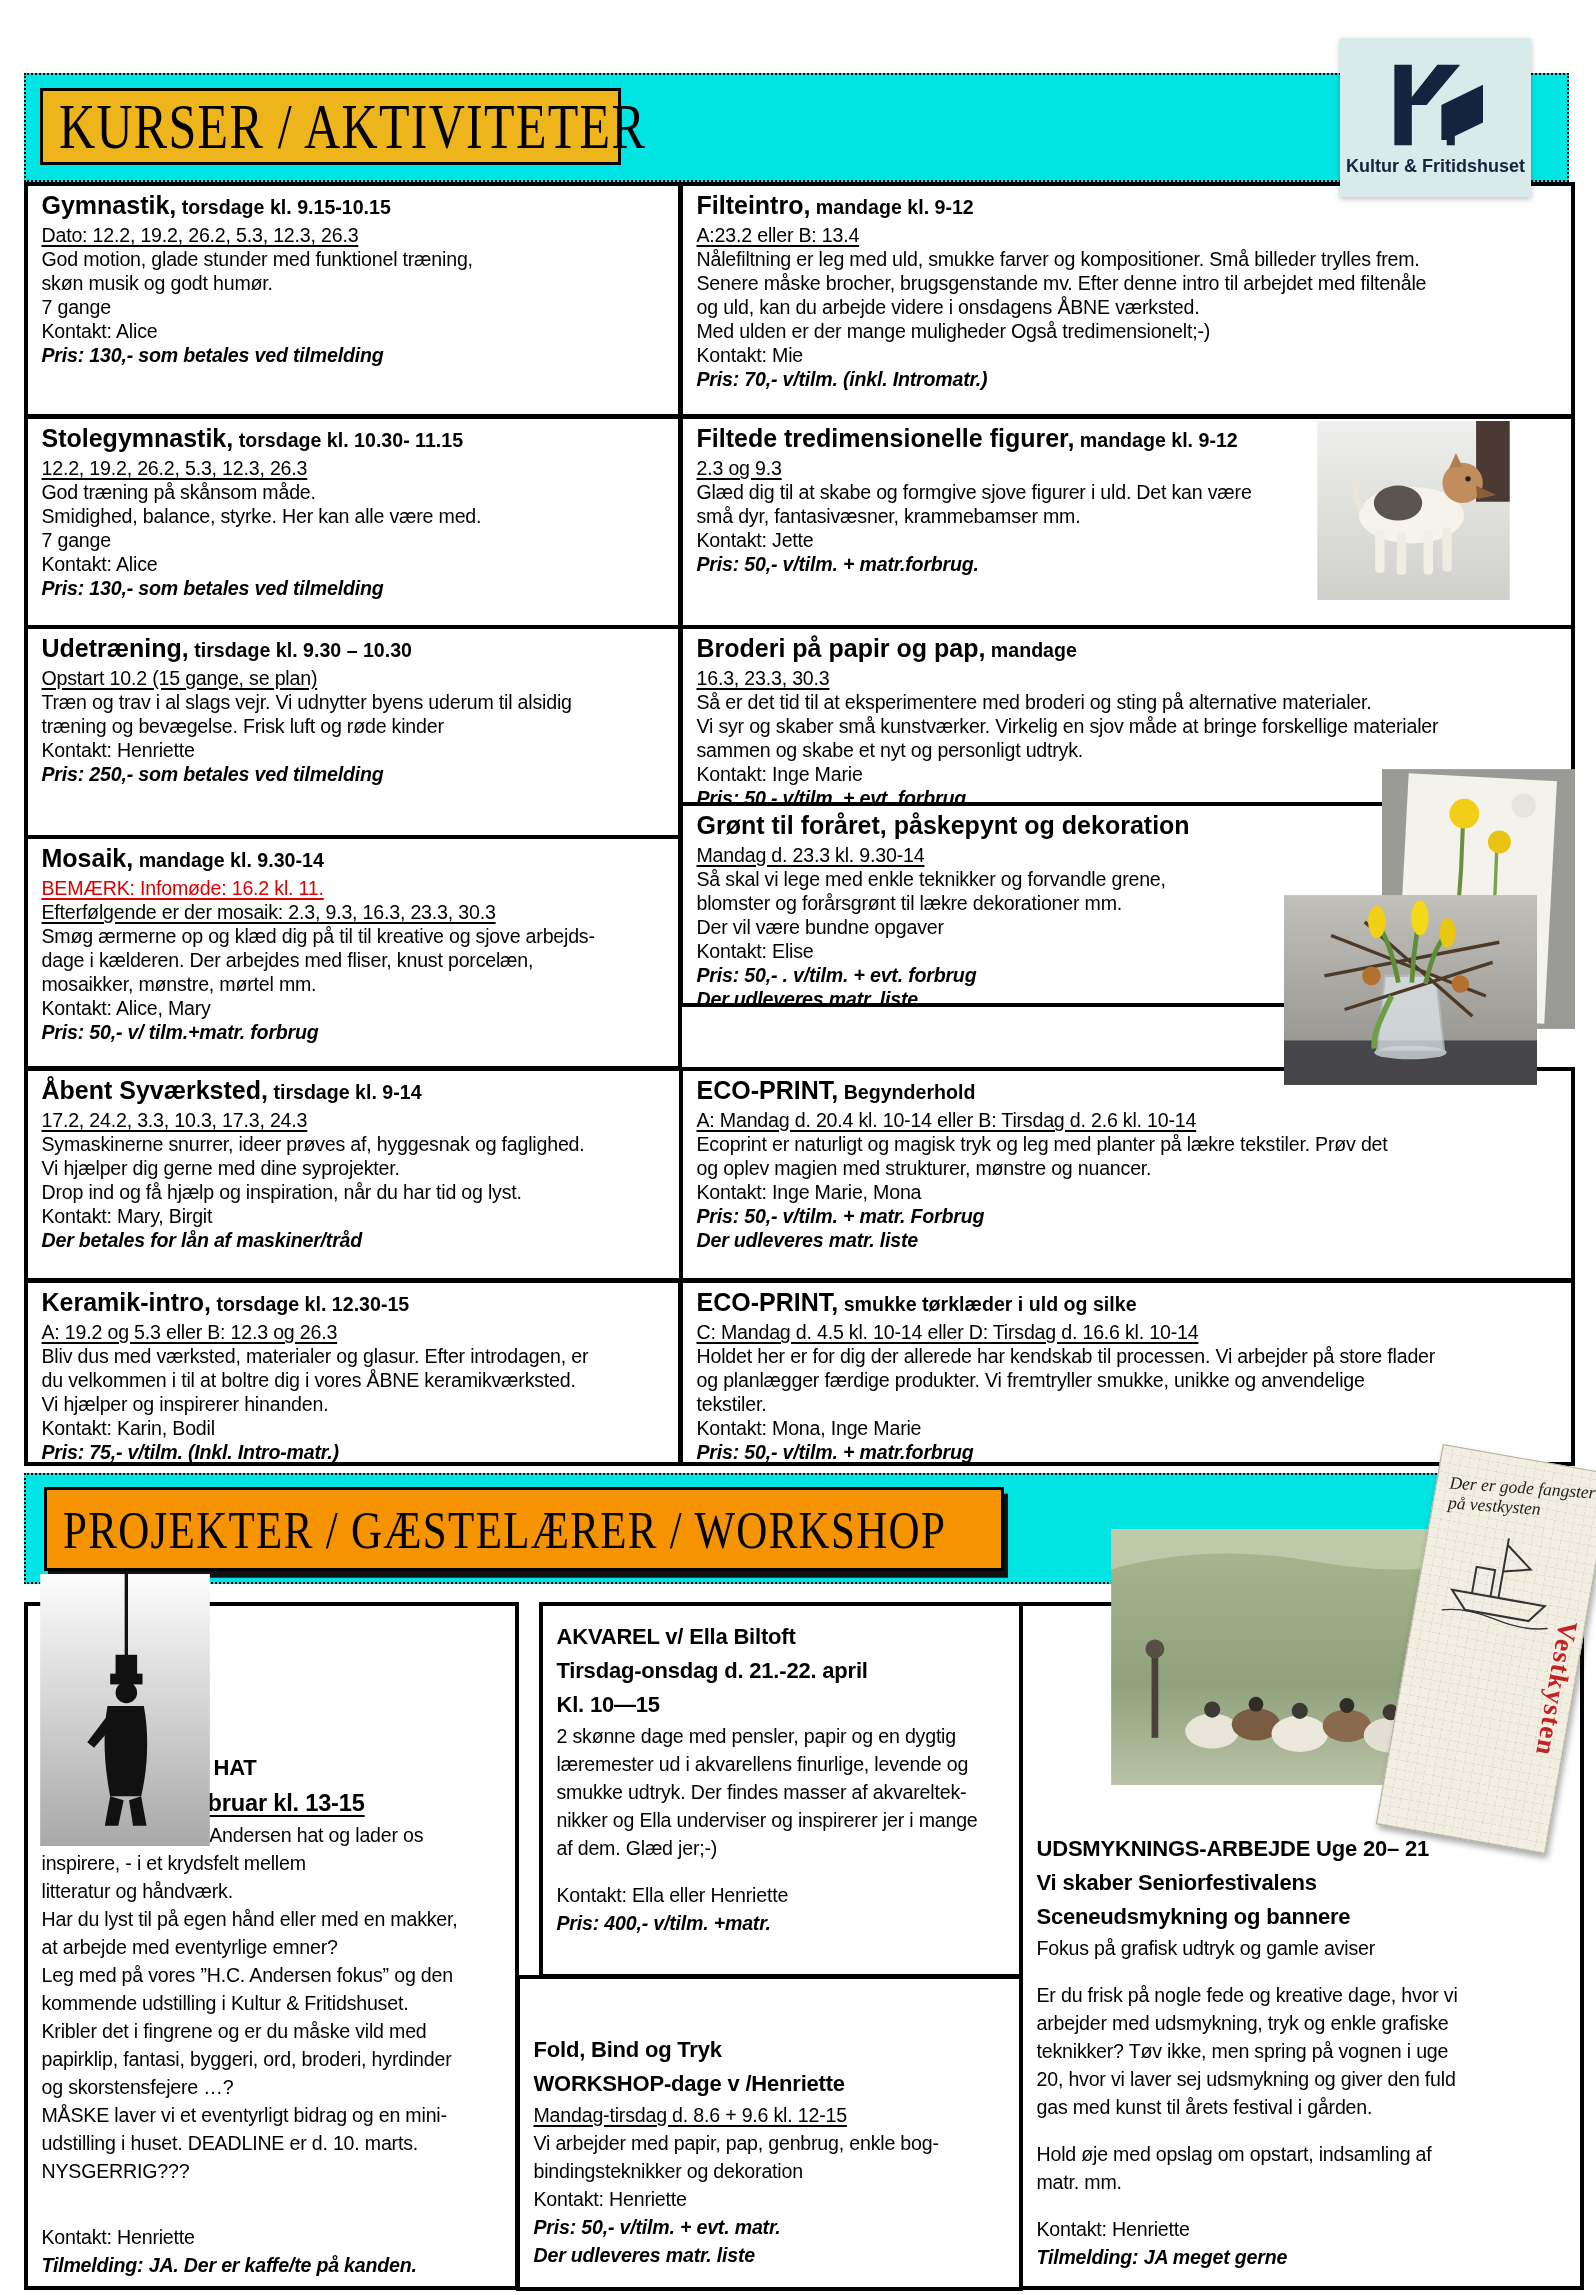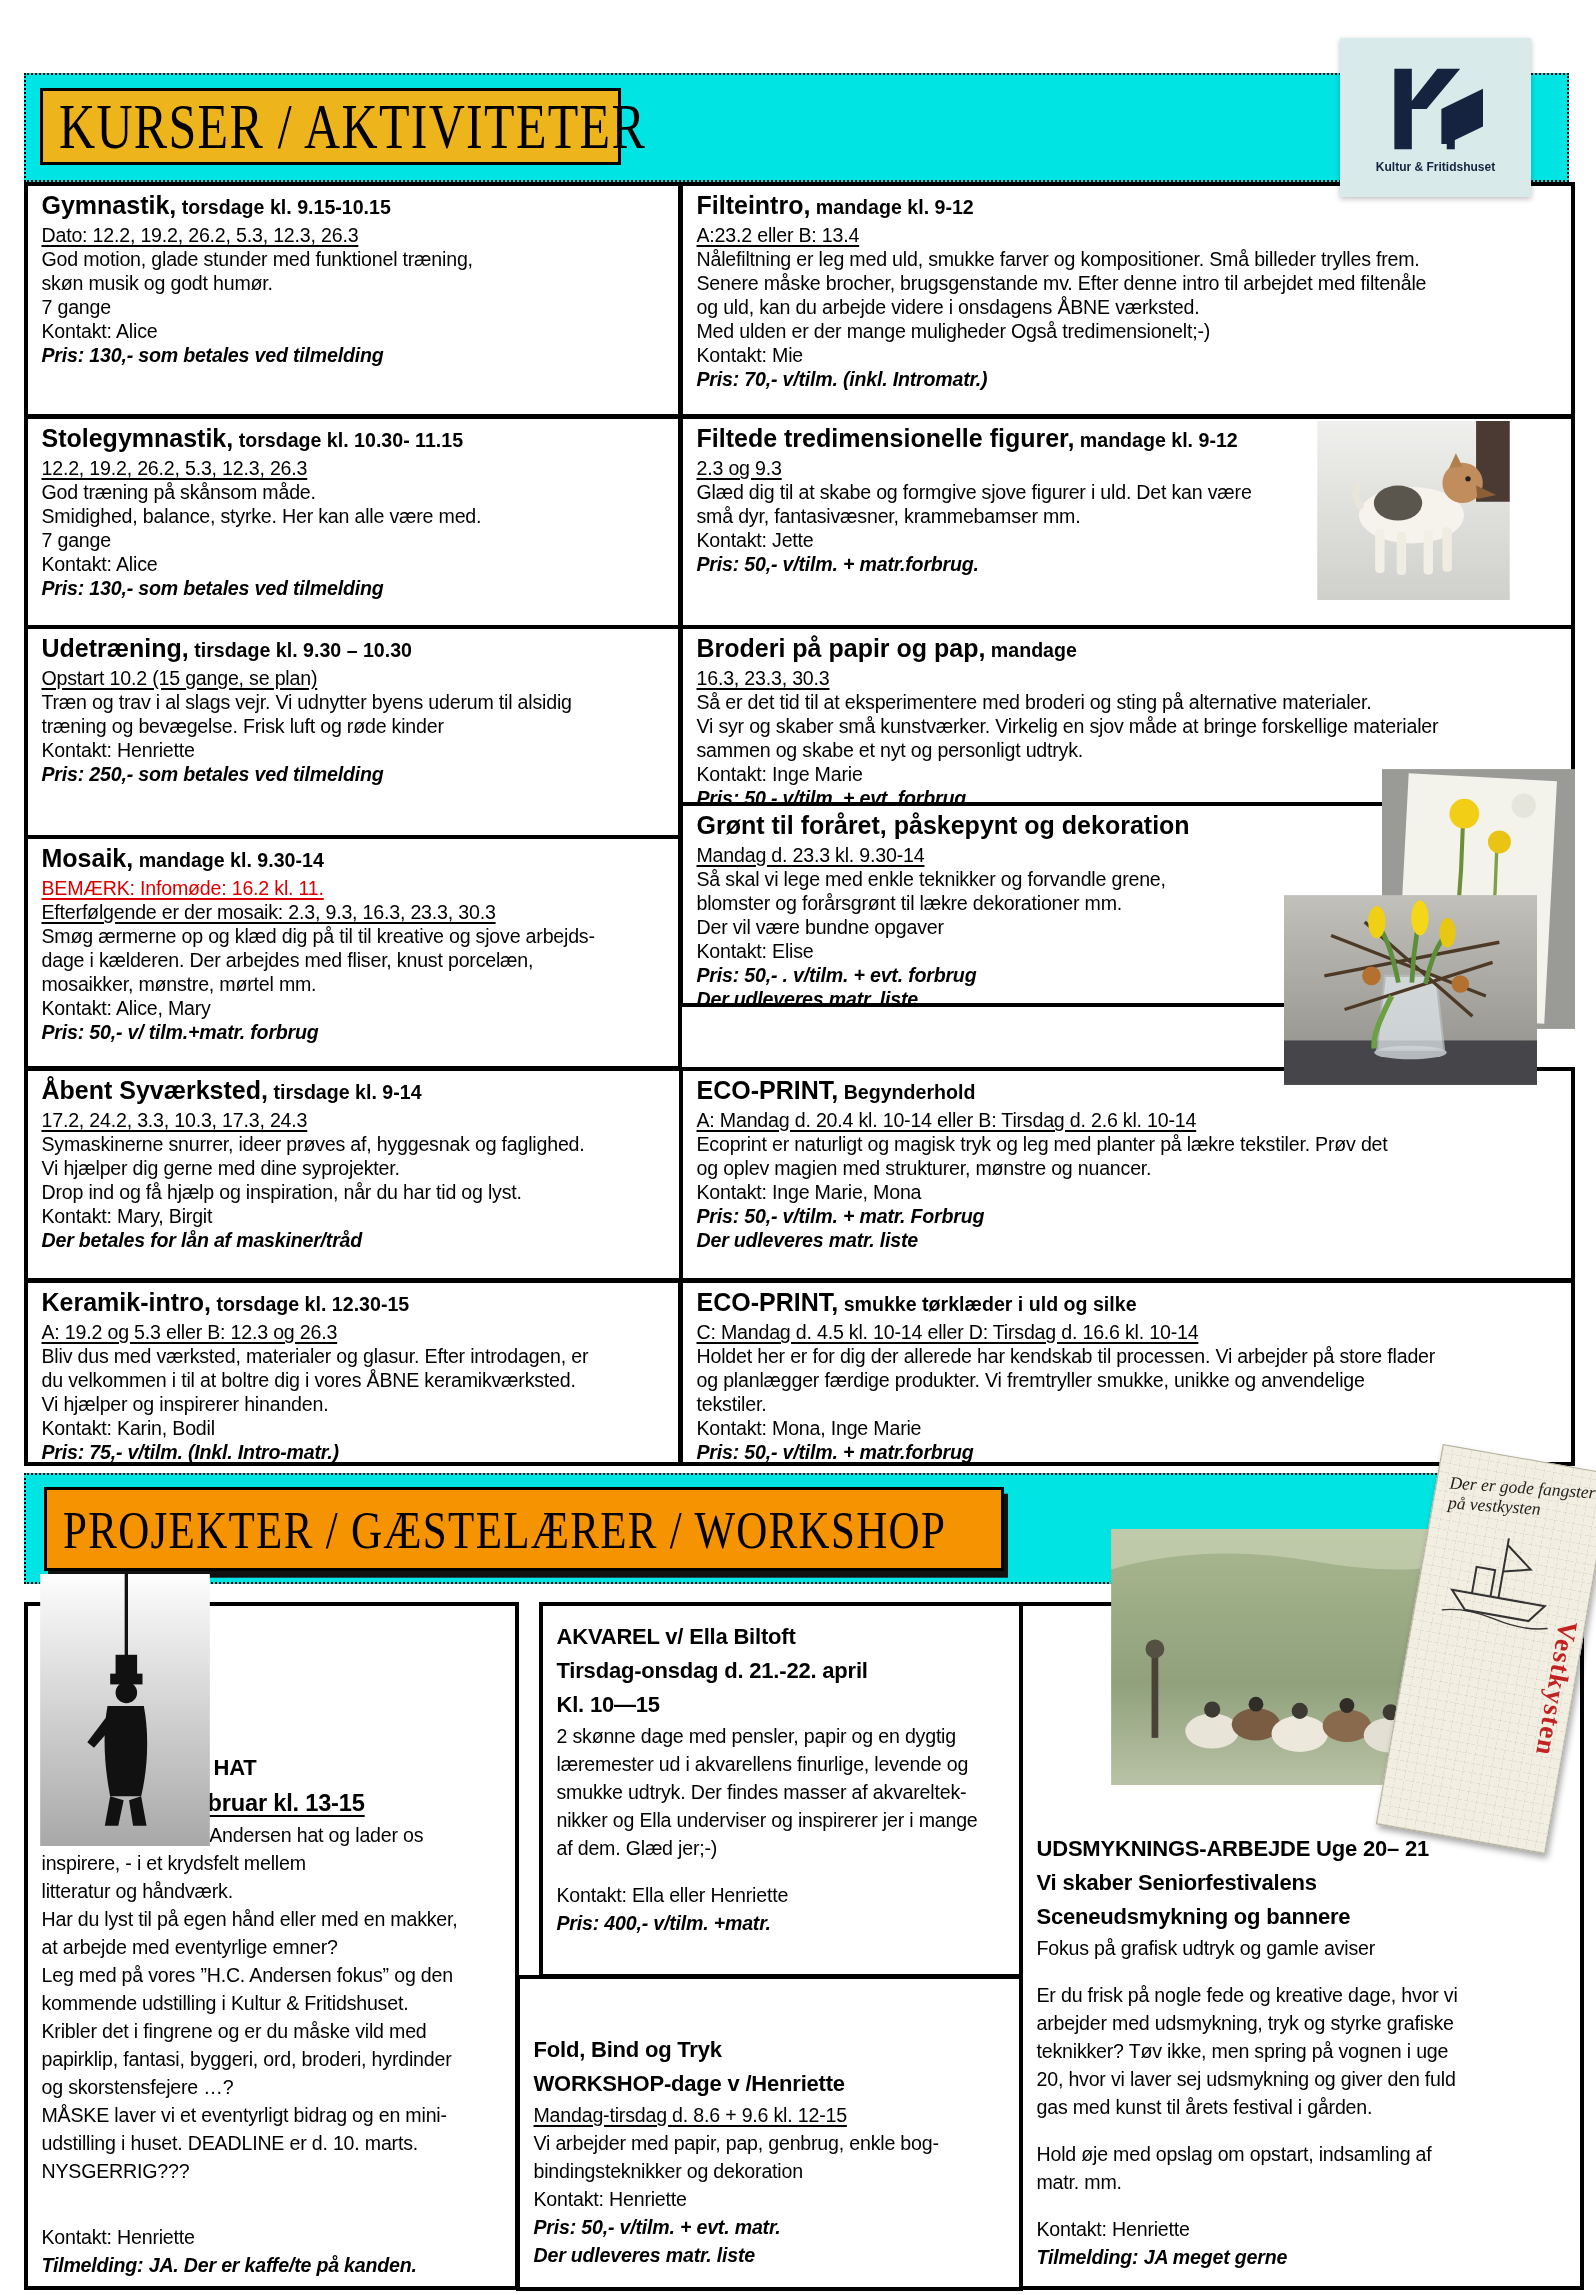--- a/index.html
+++ b/index.html
@@ -34,21 +34,21 @@
   .proj .ln.sp{height:19px;}
   .pad-left{padding-top:145px;}
   .pad-mid1{padding-top:13.5px;margin-left:23px;}
   .pad-mid2{padding-top:54px;}
   .pad-right{padding-top:226px;}
   
   .ph{position:absolute;z-index:4;}
   .logo-box{position:absolute;z-index:5;background:#d9eaea;
             display:flex;flex-direction:column;align-items:center;justify-content:center;
             box-shadow:0 2px 5.4px rgba(0,0,0,.25);}
-  .logo-caption{font-size:12px;font-weight:bold;color:#16233f;margin-top:4px;}
+  .logo-caption{font-size:18px;font-weight:bold;color:#16233f;margin-top:4px;}
   .newspaper{position:absolute;z-index:4;background:#f2efe2;border:1.3px solid #b3af9d;
              transform:rotate(10deg);box-shadow:2.7px 4px 6.7px rgba(0,0,0,.35);
              background-image:repeating-linear-gradient(0deg,rgba(120,120,120,.12) 0 0.7px,transparent 0.7px 9.4px),
                               repeating-linear-gradient(90deg,rgba(120,120,120,.12) 0 0.7px,transparent 0.7px 9.4px);}
   .np-script{font-family:"Liberation Serif",serif;font-style:italic;font-size:17.5px;color:#23231f;
              transform:rotate(-6deg);padding:17.5px 6.7px 0 12px;line-height:20px;}
   .np-vest{position:absolute;right:1.3px;top:152px;writing-mode:vertical-rl;
            color:#c32222;font-weight:bold;font-size:27px;letter-spacing:1.3px;
            font-family:"Liberation Serif",serif;}
 </style>
@@ -347,21 +347,21 @@
       <div class="ln bi">Pris: 50,- v/tilm. + evt. matr.</div>
       <div class="ln bi">Der udleveres matr. liste</div>
     </div>
   <div class="ccell proj pad-right" style="left:1019px;top:1602px;width:565px;height:688px;">
       <div class="ln b">UDSMYKNINGS-ARBEJDE Uge 20– 21</div>
       <div class="ln b">Vi skaber Seniorfestivalens</div>
       <div class="ln b">Sceneudsmykning og bannere</div>
       <div class="ln">Fokus på grafisk udtryk og gamle aviser</div>
       <div class="ln sp sp"></div>
       <div class="ln">Er du frisk på nogle fede og  kreative dage, hvor vi</div>
-      <div class="ln">arbejder med udsmykning, tryk og styrke grafiske</div>
+      <div class="ln">arbejder med udsmykning, tryk og enkle grafiske</div>
       <div class="ln">teknikker? Tøv ikke, men spring på vognen i uge</div>
       <div class="ln">20, hvor vi laver sej udsmykning og giver den fuld</div>
       <div class="ln">gas med kunst til årets festival i gården.</div>
       <div class="ln sp sp"></div>
       <div class="ln">Hold øje med opslag om opstart, indsamling af</div>
       <div class="ln">matr. mm.</div>
       <div class="ln sp sp"></div>
       <div class="ln">Kontakt: Henriette</div>
       <div class="ln bi">Tilmelding: JA meget gerne</div>
     </div>

